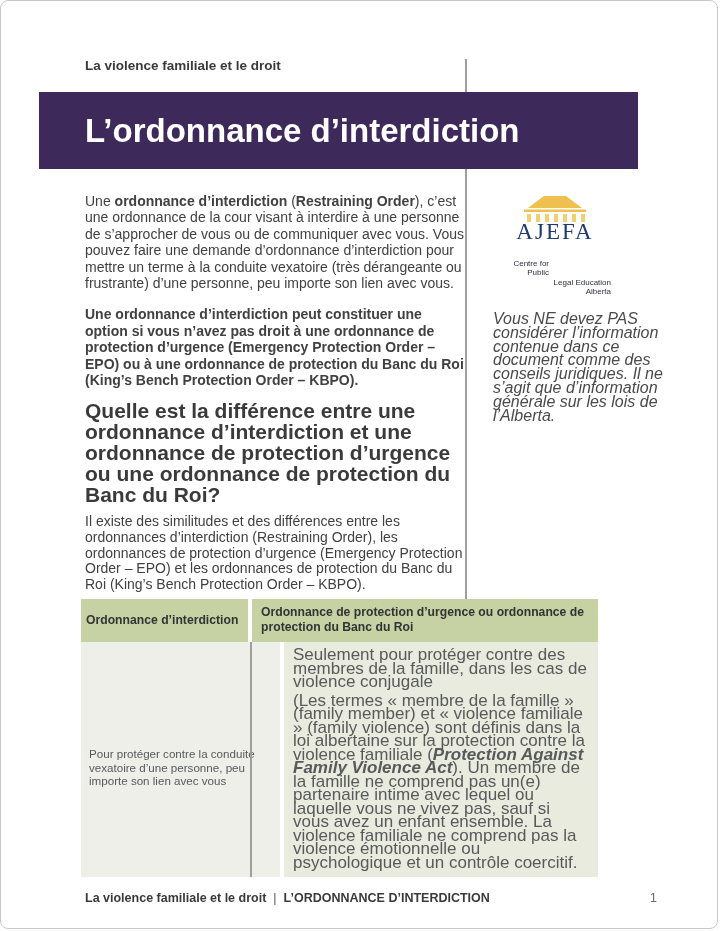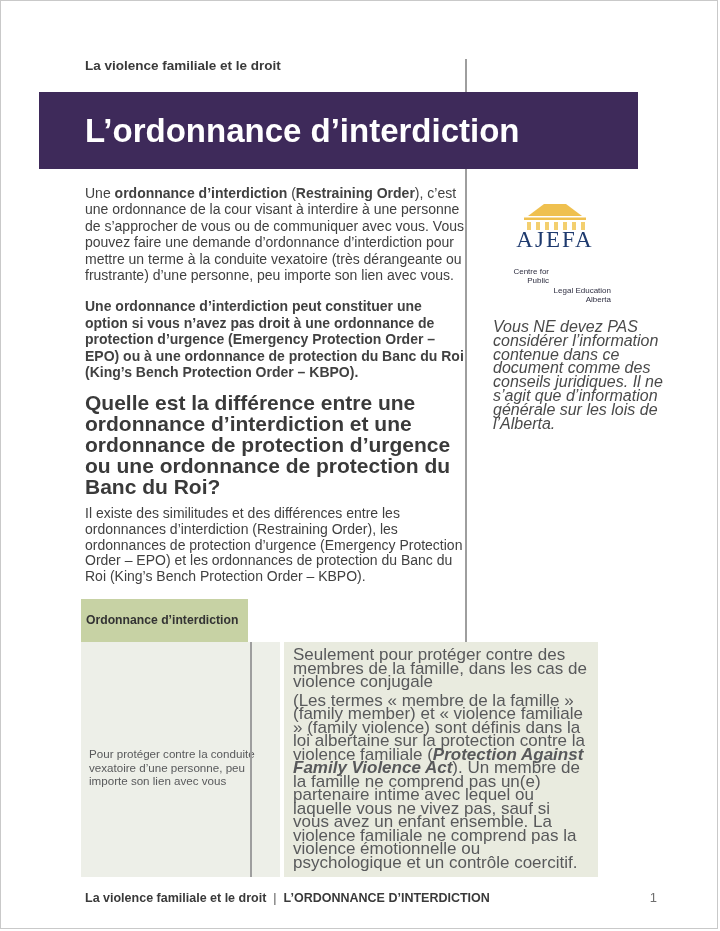--- a/index.html
+++ b/index.html
@@ -1,31 +1,31 @@
 <!DOCTYPE html>
 <html style="--purple: #3e2a5a; --green: #c7d2a4; --cellLeft: #edefe8; --cellRight: #e9ebdf; --ink: #3a3a3a; --bodyInk: #414141; --tableInk: #58595b; --lineGray: #9e9e9e; --navy: #1e3a6e; --gold: #efc04f; --teal: #157e96; --logoInk: #2f2f42; --disclaimerInk: #4a4a4a; --pageBorder: #c9c9c9; --pageNum: #6e6e6e;"><head>
 <meta charset="utf-8">
 <style>
   html,body{margin:0;padding:0;background:#fff;}
   .page{
     position:relative;width:718px;height:929px;box-sizing:border-box;
-    border:1px solid var(--pageBorder);border-radius:0;background:#fff;
+    border:1px solid var(--pageBorder);border-radius:8px;background:#fff;
     font-family:"Liberation Sans",sans-serif;overflow:hidden;
   }
   .vline{position:absolute;left:464px;top:58px;width:2px;height:805px;background:var(--lineGray);z-index:1;}
   .eyebrow{position:absolute;left:84px;top:57px;font-size:13.5px;font-weight:bold;color:var(--ink);z-index:2;}
   .banner{position:absolute;left:38px;top:91px;width:599px;height:77px;background:var(--purple);z-index:2;display:flex;align-items:center;}
   .banner h1{margin:0;padding-left:46px;color:#fff;font-size:33px;font-weight:bold;}
-  .main{position:absolute;left:84px;top:184px;width:380px;color:var(--bodyInk);font-size:14px;line-height:16.4px;z-index:2;}
+  .main{position:absolute;left:84px;top:192px;width:380px;color:var(--bodyInk);font-size:14px;line-height:16.4px;z-index:2;}
   .main p{margin:0 0 15px 0;}
   .b{font-weight:bold;}
   .main p.bold{font-weight:bold;margin-bottom:13px;}
   .main h2{font-size:21px;line-height:20.8px;color:var(--ink);font-weight:bold;margin:0 0 9px 0;}
   .main p.last{line-height:15.6px;margin:0;}
-  .sidebar{position:absolute;left:490px;top:200px;width:172px;z-index:2;}
+  .sidebar{position:absolute;left:490px;top:192px;width:172px;z-index:2;}
   .ajefa{width:100px;margin:2px 0 0 14px;text-align:center;}
   .ajefa svg{display:block;margin:0 auto;}
   .ajefa-text{font-family:"Liberation Serif",serif;font-size:23px;letter-spacing:2px;color:var(--navy);margin-top:-3px;}
   .cplea{margin:14px 0 0 2px;width:130px;}
   .cplea-top{font-size:8px;line-height:9px;color:var(--logoInk);text-align:right;width:50px;margin-left:6px;}
   .cplea-word{font-size:31px;line-height:30px;font-weight:bold;color:var(--teal);letter-spacing:.5px;margin-top:1px;}
   .cplea-bottom{font-size:8px;line-height:9px;color:var(--logoInk);text-align:right;width:104px;margin-left:14px;margin-top:1px;}
   .disclaimer{margin:16px 0 0 2px;width:172px;font-size:16px;line-height:13.8px;font-style:italic;color:var(--disclaimerInk);}
   .ctable{position:absolute;left:80px;top:598px;width:517px;z-index:2;color:var(--tableInk);}
   .trow{display:flex;gap:4px;}
@@ -90,20 +90,21 @@
         <div>Legal Education</div>
         <div>Alberta</div>
       </div>
     </div>
     <p class="disclaimer">Vous NE devez PAS considérer l’information contenue dans ce document comme des conseils juridiques. Il ne s’agit que d’information générale sur les lois de l’Alberta.</p>
   </div>
 
   <div class="ctable">
     <div class="trow thead">
       <div class="cell c1">Ordonnance d’interdiction</div>
+      <div class="cell c2">Ordonnance de protection d’urgence ou ordonnance de protection du Banc du Roi</div>
     </div>
     <div class="trow tbody">
       <div class="cell c1">Pour protéger contre la conduite vexatoire d’une personne, peu importe son lien avec vous</div>
       <div class="cell c2">
         <p>Seulement pour protéger contre des membres de la famille, dans les cas de violence conjugale</p>
         <p><span>(Les termes « membre de la famille » (family member) et « violence familiale » (family violence) sont définis dans la loi albertaine sur la protection contre la violence familiale (</span><span class="bi">Protection Against Family Violence Act</span><span>). Un membre de la famille ne comprend pas un(e) partenaire intime avec lequel ou laquelle vous ne vivez pas, sauf si vous avez un enfant ensemble. La violence familiale ne comprend pas la violence émotionnelle ou psychologique et un contrôle coercitif.</span></p>
       </div>
       <div class="cell-divider"></div>
     </div>
   </div>

